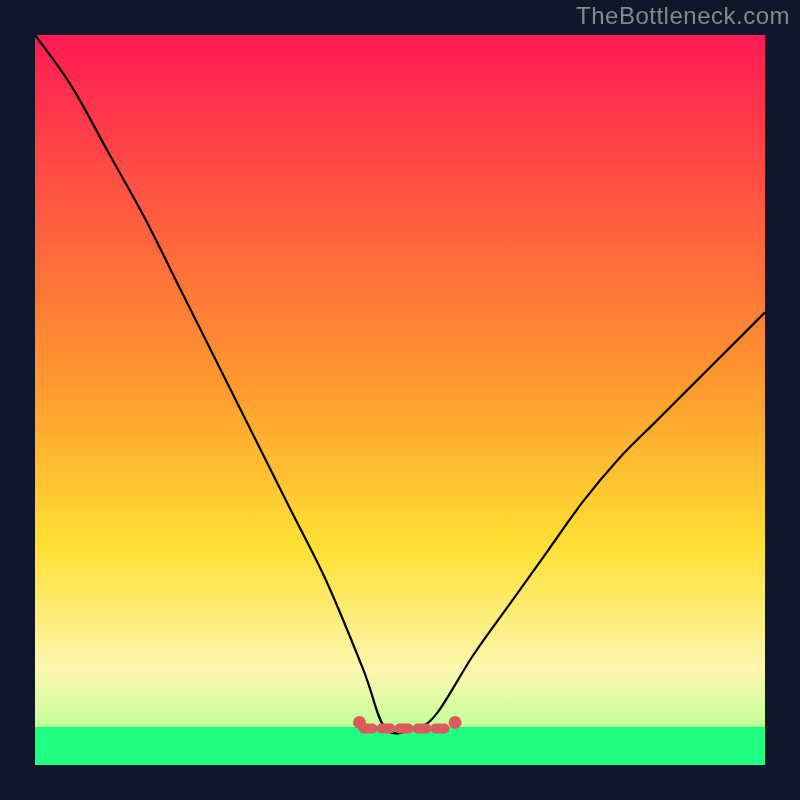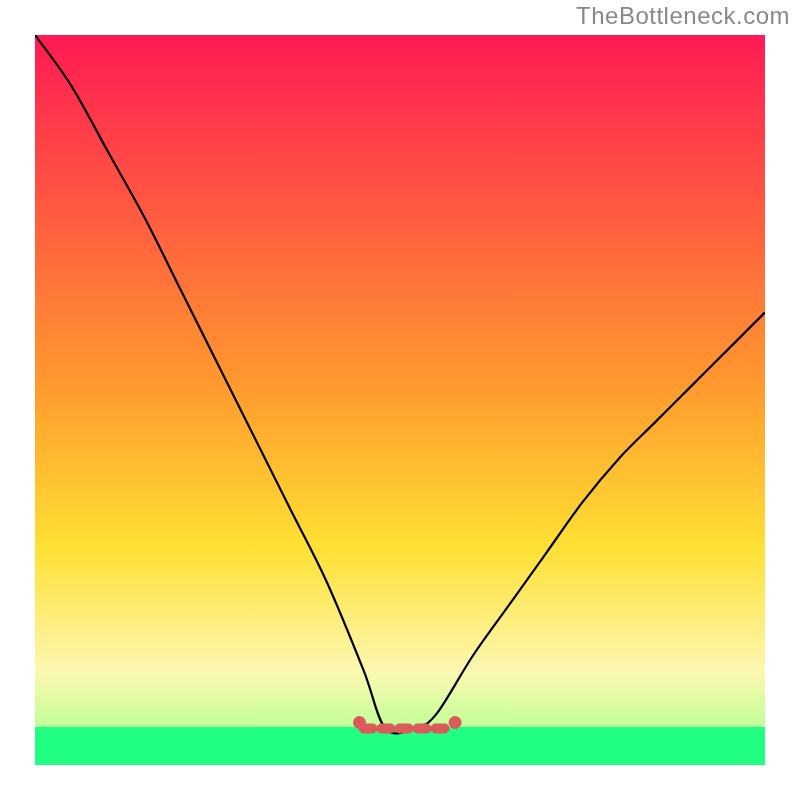--- a/index.html
+++ b/index.html
@@ -8,21 +8,21 @@
     width: 800px;
     height: 800px;
     background: #000;
     overflow: hidden;
     font-family: Arial, Helvetica, sans-serif;
   }
   .frame {
     position: relative;
     width: 800px;
     height: 800px;
-    background: #ffffff;
+    background: #0f172a;
   }
   .watermark {
     position: absolute;
     top: 2px;
     right: 10px;
     color: #888;
     font-size: 24px;
     font-weight: 500;
     z-index: 5;
     letter-spacing: 0.5px;

